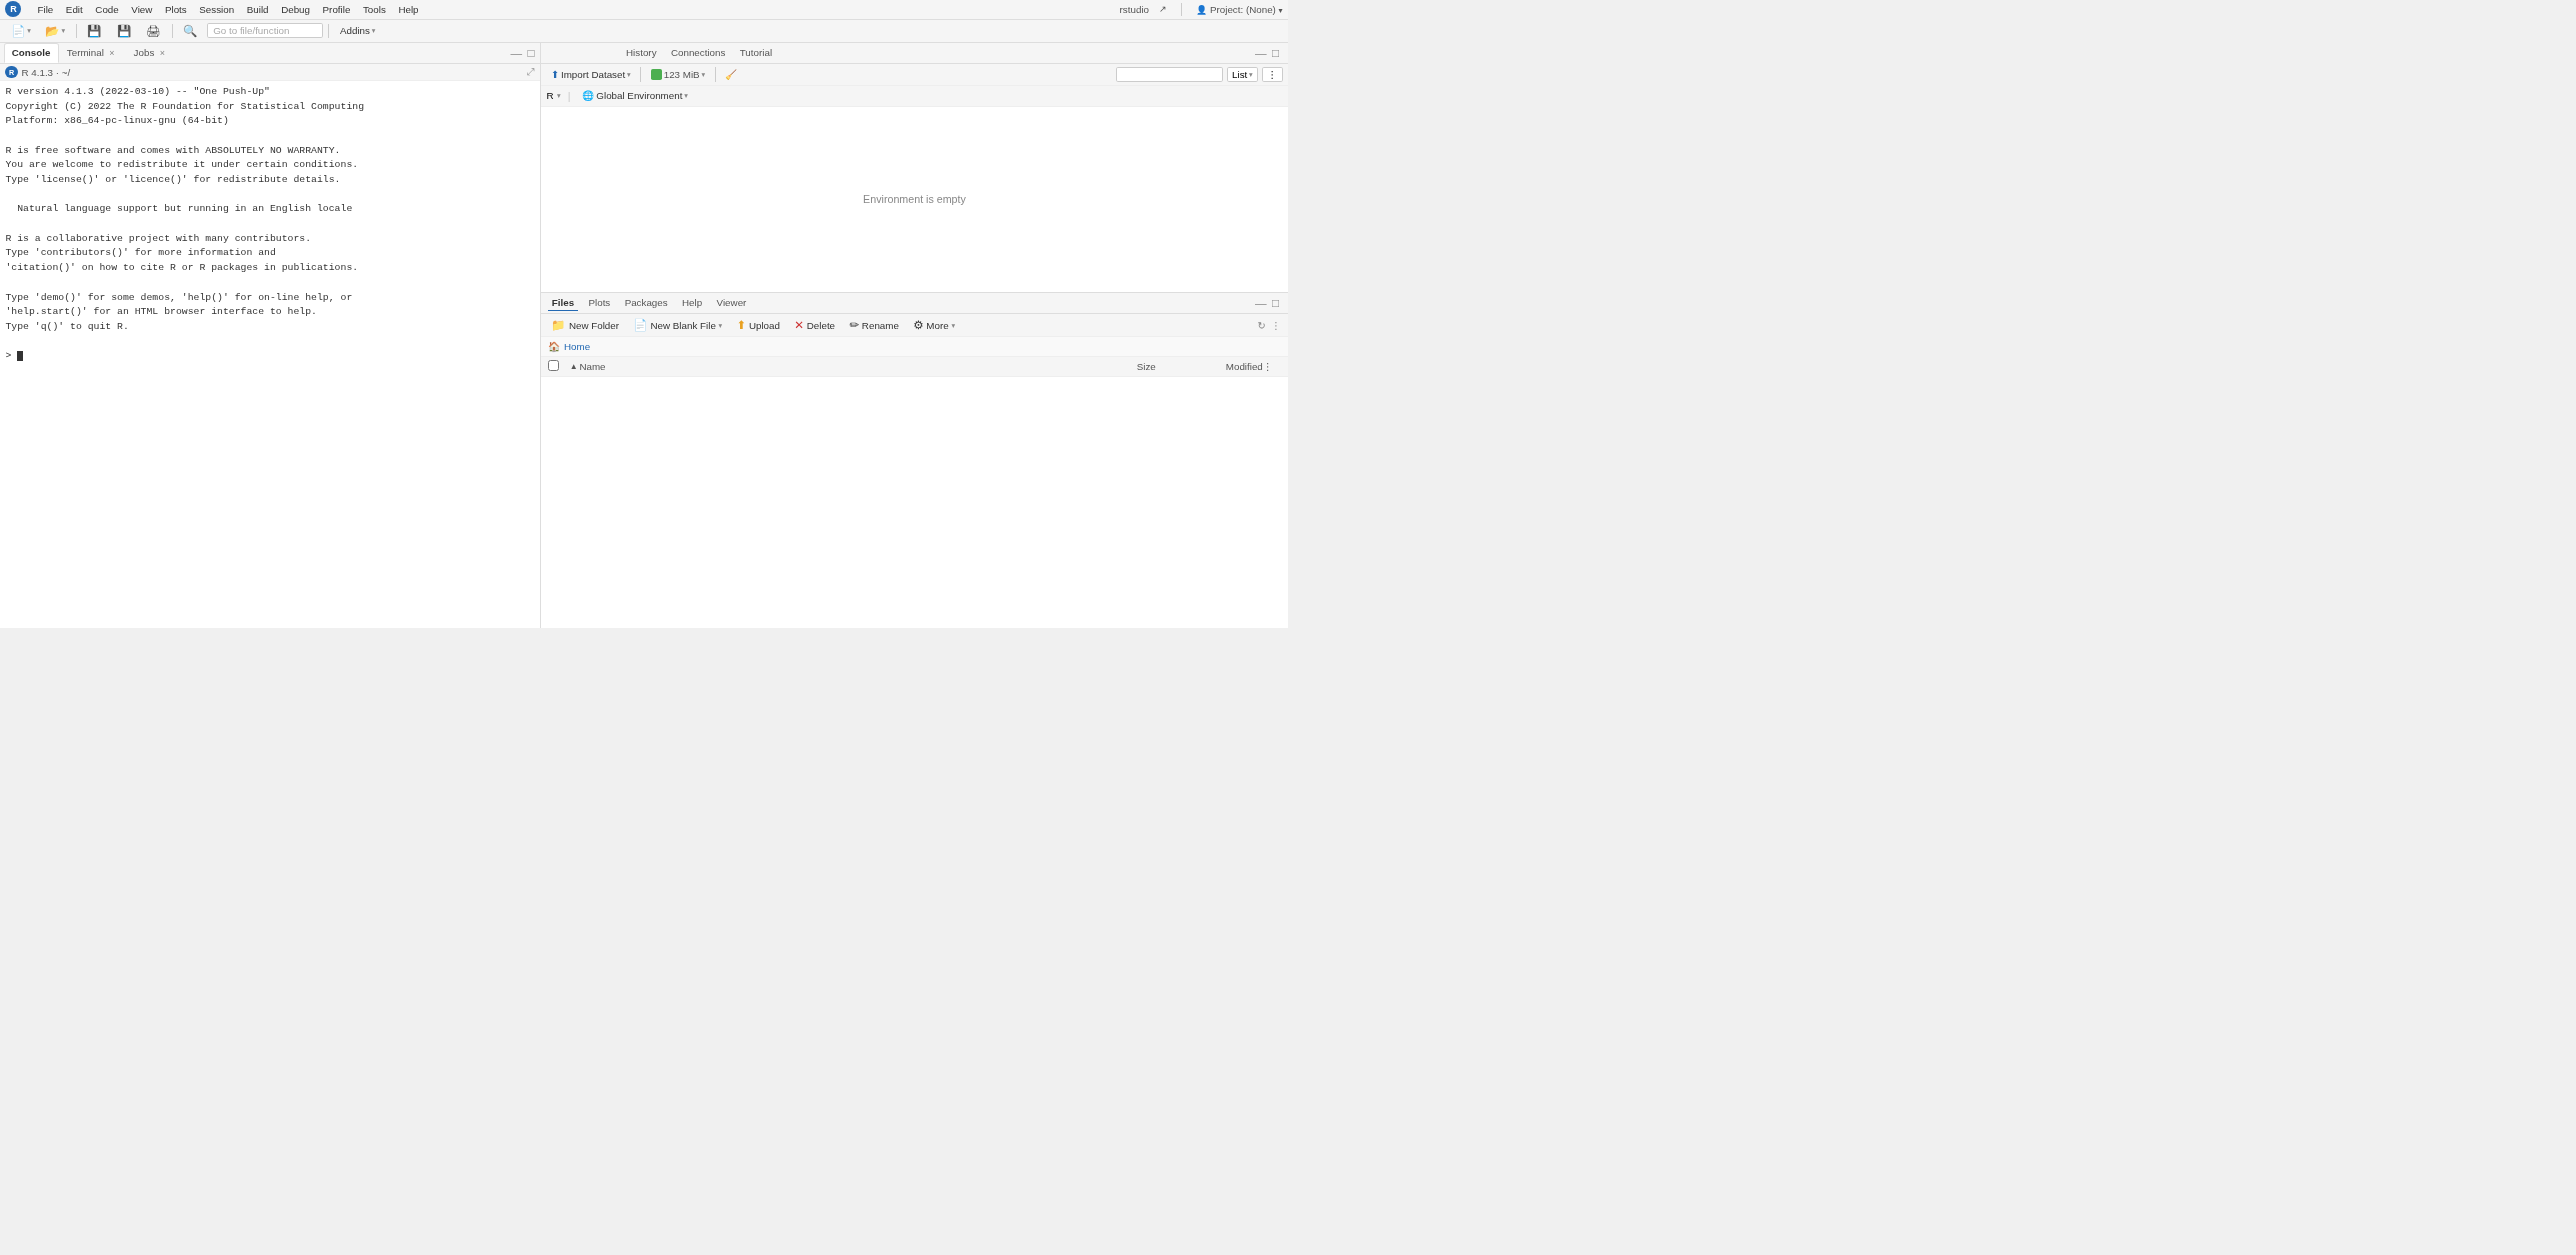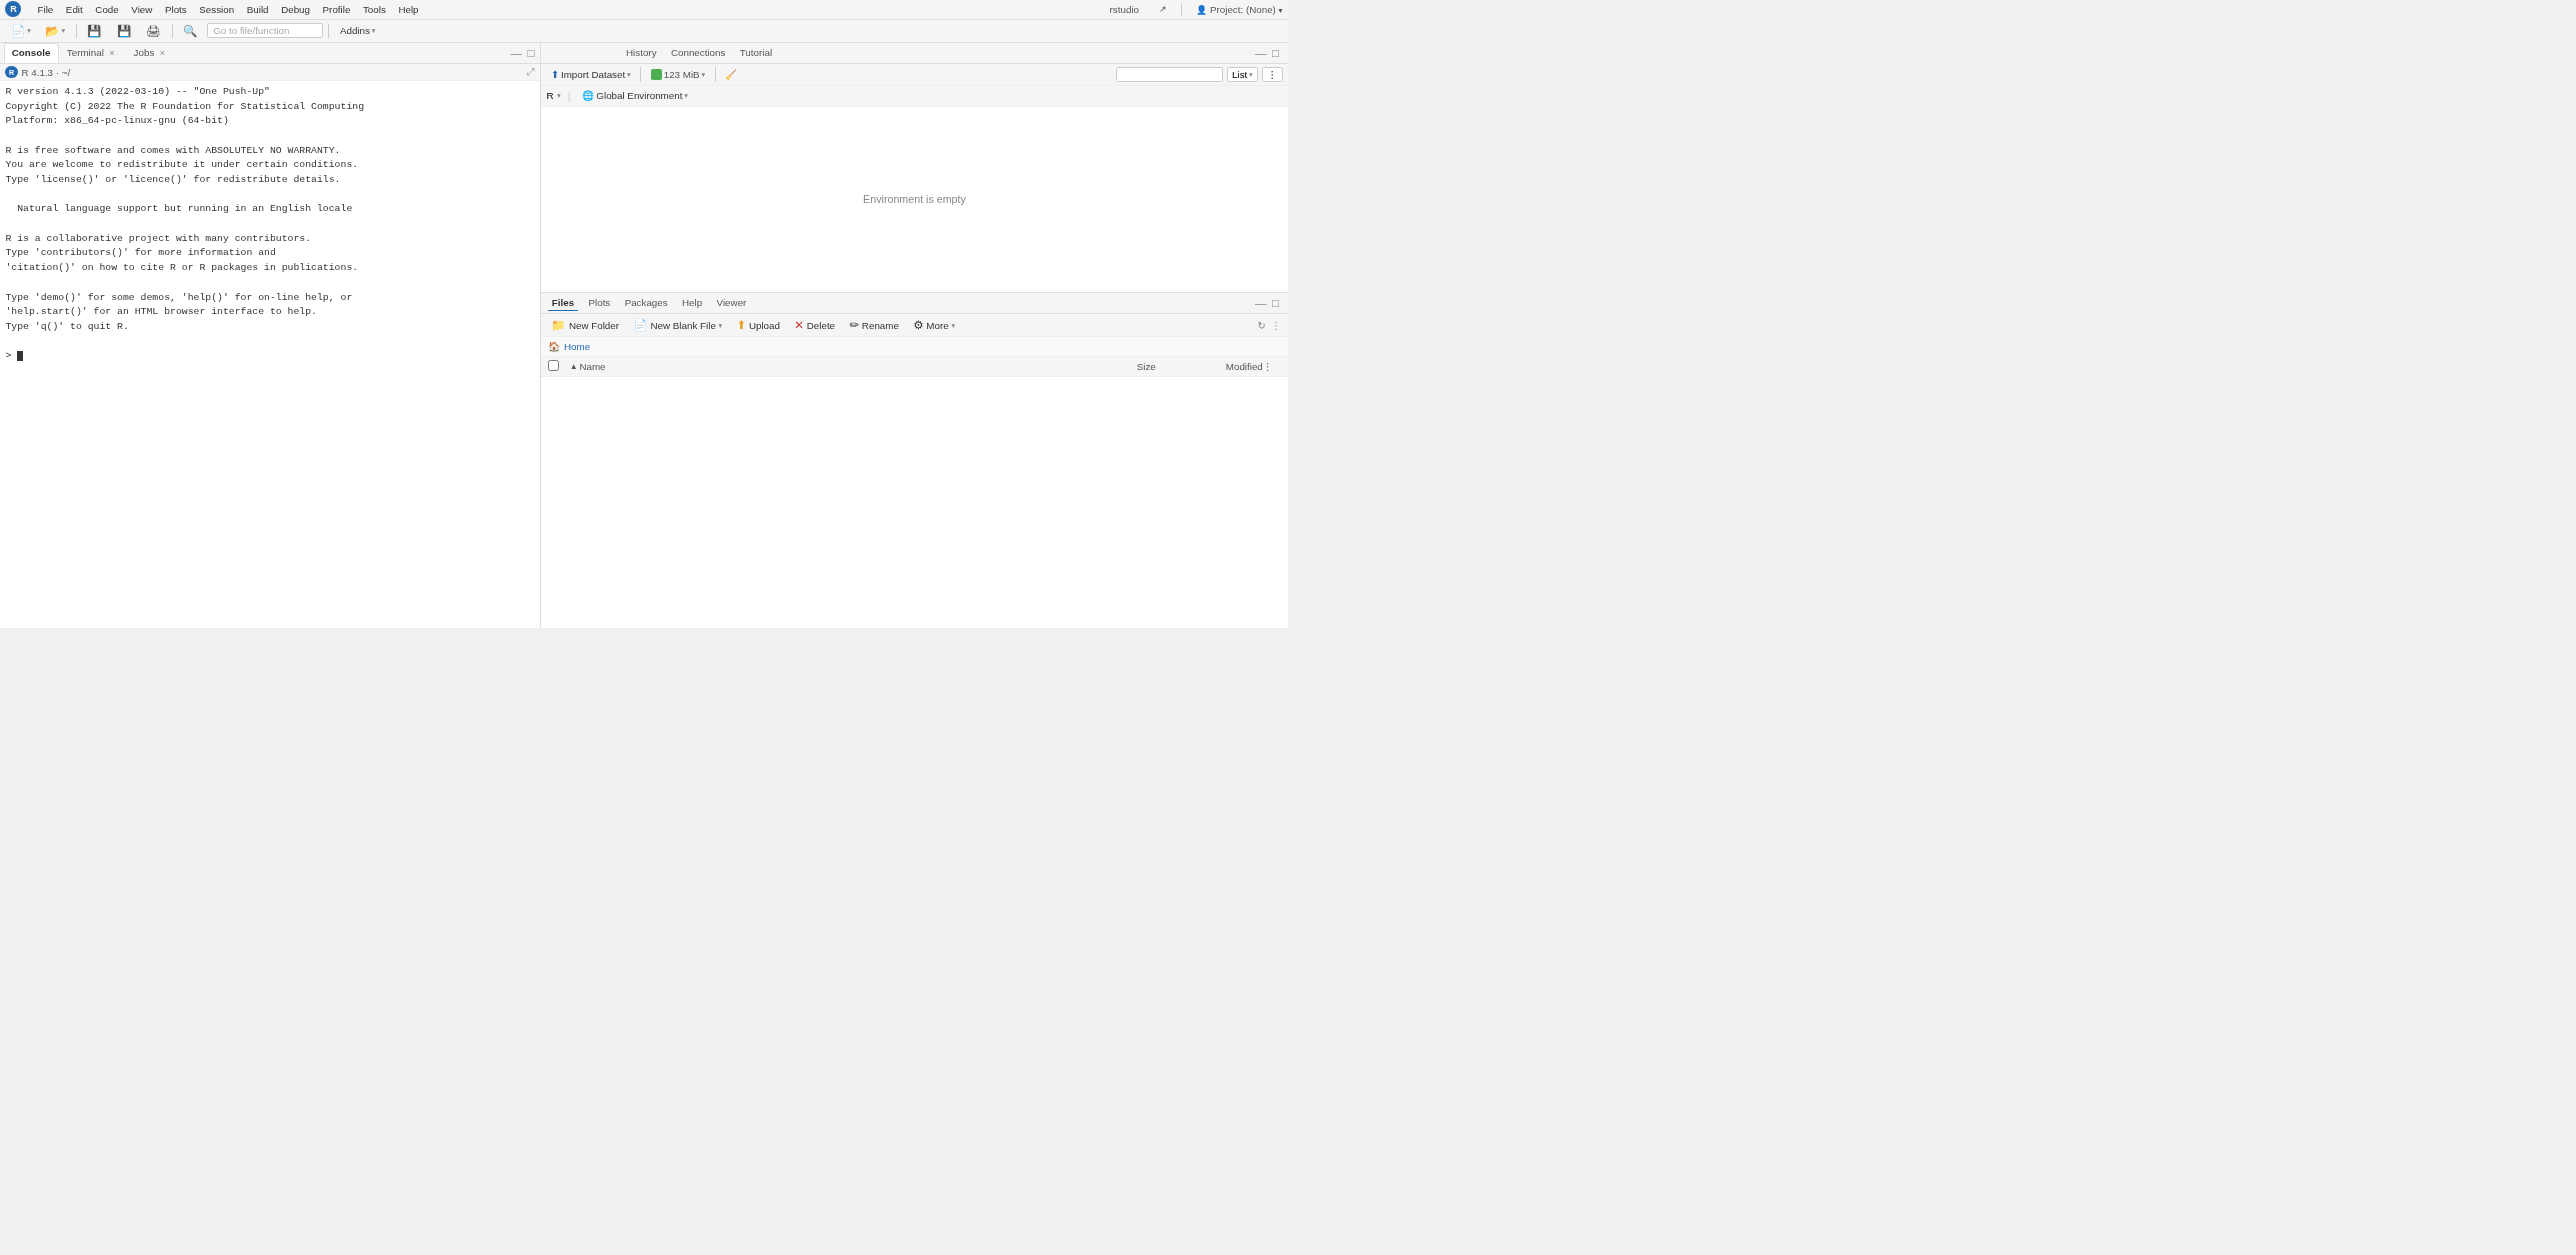--- a/index.html
+++ b/index.html
@@ -5,21 +5,21 @@
     * { box-sizing: border-box; margin: 0; padding: 0; }
     body { font-family: 'Segoe UI', Arial, sans-serif; font-size: 10.7px; background: #f0f0f0; overflow: hidden; width: 1288px; height: 628px; }
 
     
     .topbar { display: flex; align-items: center; background: #f5f5f5; border-bottom: 0.9px solid #ddd; height: 19.7px; padding: 0 5.4px; gap: 10.7px; }
     .topbar-brand { display: flex; align-items: center; gap: 3.6px; }
     .r-logo { width: 16px; height: 16px; background: #2369b3; border-radius: 50%; display: flex; align-items: center; justify-content: center; color: white; font-size: 9px; font-weight: bold; }
     .menu-items { display: flex; gap: 1.8px; }
     .menu-item { padding: 0.9px 5.4px; cursor: pointer; font-size: 9.8px; color: #333; border-radius: 1.8px; }
     .spacer { flex: 1; }
-    .rstudio-brand { display: flex; align-items: flex-start; gap: 20px; font-size: 9.8px; color: #555; }
+    .rstudio-brand { display: flex; align-items: flex-start; gap: 10px; font-size: 9.8px; color: #555; }
     .project-label { font-size: 9.8px; color: #555; }
 
     
     .toolbar { display: flex; align-items: center; background: #f5f5f5; border-bottom: 0.9px solid #ddd; height: 23px; padding: 0 5.4px; gap: 3.6px; }
     .toolbar-btn { display: flex; align-items: center; gap: 1.8px; padding: 0.9px 4.5px; cursor: pointer; font-size: 9.8px; color: #333; border: 0.9px solid transparent; border-radius: 1.8px; background: transparent; }
     .toolbar-separator { width: 0.9px; height: 14.3px; background: #ccc; margin: 0 1.8px; }
     .goto-file { display: flex; align-items: center; background: white; border: 0.9px solid #ccc; border-radius: 1.8px; padding: 0.9px 5.4px; font-size: 9.8px; color: #888; width: 116px; cursor: text; }
 
     
     .main { display: flex; height: calc(628px - 43px); }

